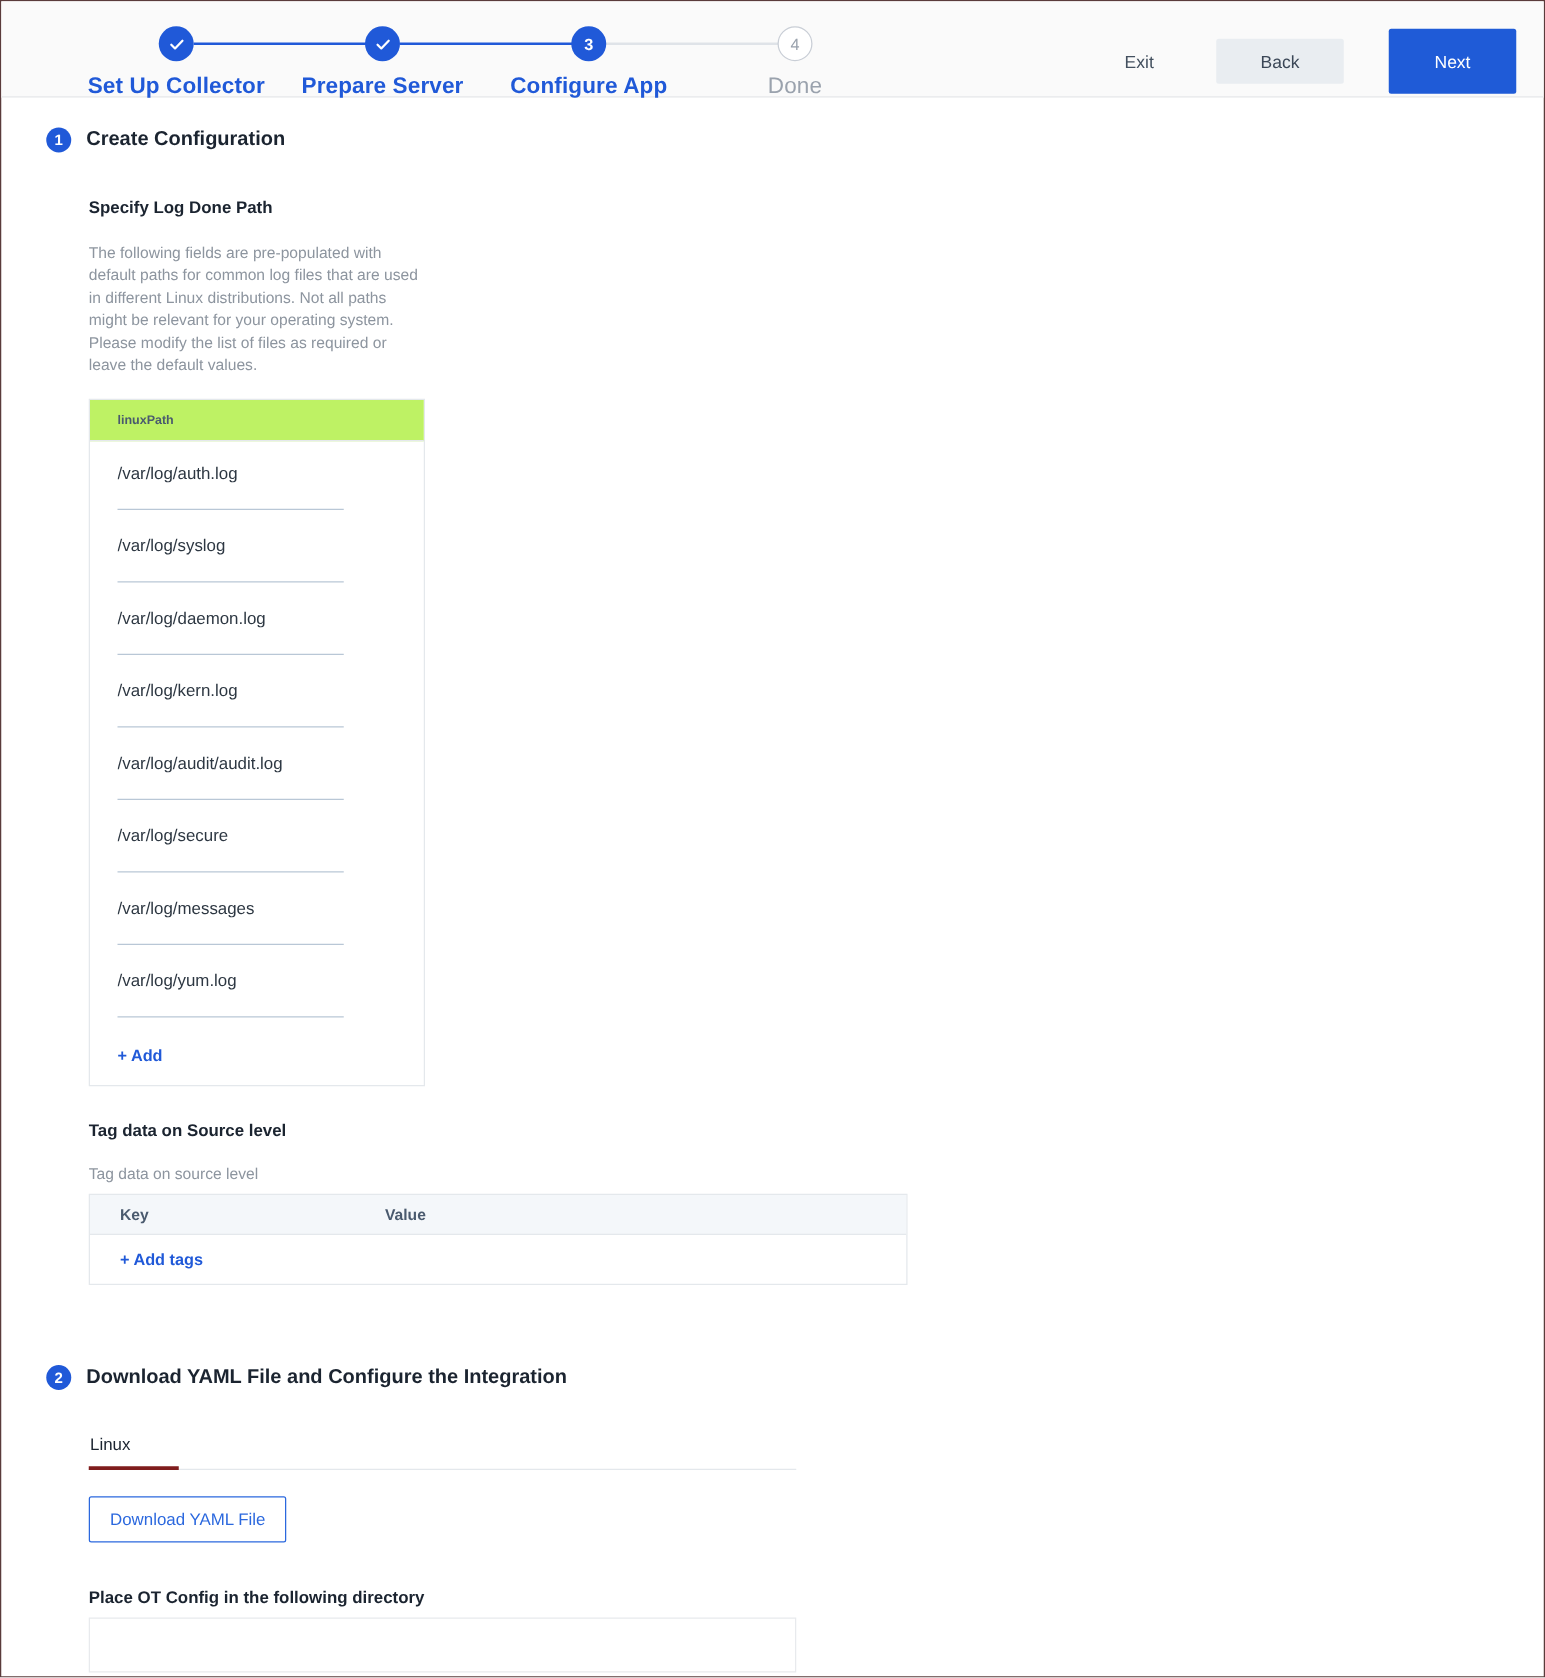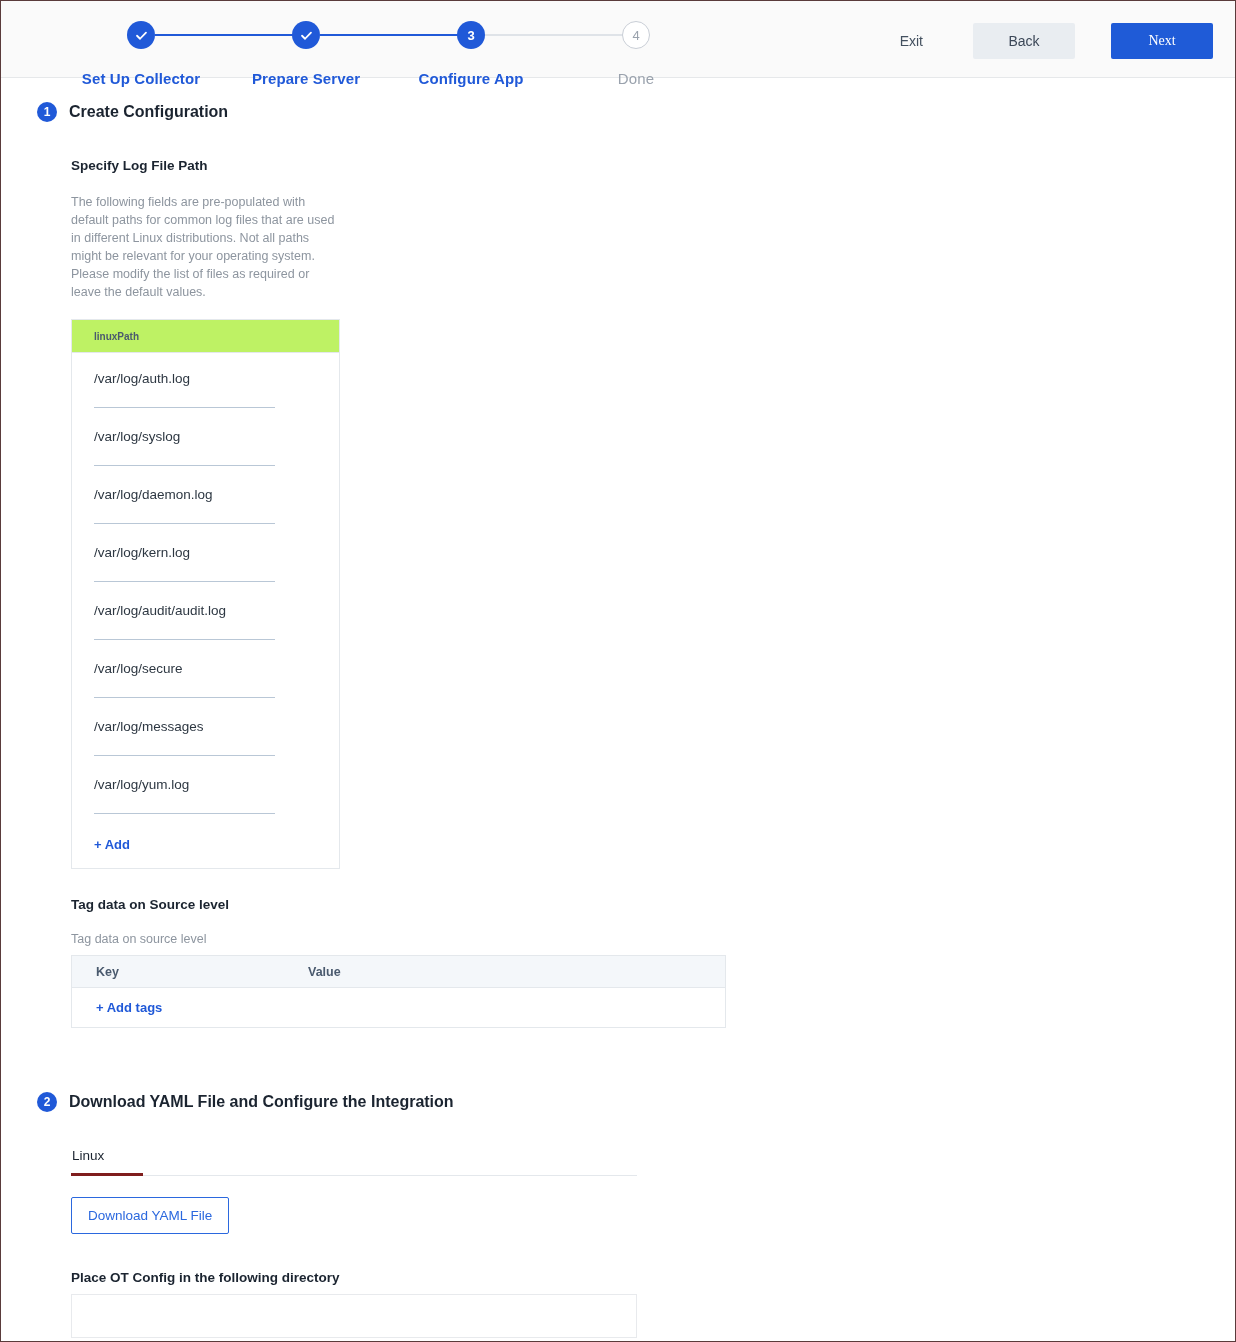--- a/index.html
+++ b/index.html
@@ -67,22 +67,22 @@
     background: #2059d8;
   }
   .step-circle.pending {
     background: #ffffff;
     border: 1px solid #c9ced6;
     color: #9aa2ad;
     font-weight: 400;
   }
   .step-circle svg { display: block; }
   .step-label {
-    margin-top: 21px;
-    font-size: 15px;
+    margin-top: 9px;
+    font-size: 18px;
     font-weight: 700;
     color: #2059d8;
     letter-spacing: 0.1px;
   }
   .step-label.pending {
     color: #9aa2ad;
     font-weight: 400;
   }
   .connector {
     position: absolute;
@@ -126,23 +126,23 @@
     font-family: inherit;
     margin-right: 20px;
   }
   .btn-next {
     font-size: 14px;
     color: #ffffff;
     background: #1f5bd7;
     border: none;
     border-radius: 2px;
     width: 102px;
-    height: 36px;
-    cursor: pointer;
-    font-family: Liberation Serif, serif;
+    height: 52px;
+    cursor: pointer;
+    font-family: Liberation Sans, sans-serif;
   }
 
   
   .page-body {
     padding: 0;
   }
   .section {
     position: relative;
   }
   .section-head {
@@ -369,21 +369,21 @@
   <div class="page-body">
 
     <div class="section" style="padding-top:24px;">
       <div class="section-head">
         <div class="section-badge">1</div>
         <div class="section-title">Create Configuration</div>
       </div>
 
       <div class="section-inner">
 
-        <div class="sub-title" style="margin-top:36px;">Specify Log File Path</div>
+        <div class="sub-title" style="margin-top:36px;">Specify Log Done Path</div>
 
         <div class="helper-text" style="margin-top:20px;">The following fields are pre-populated with default paths for common log files that are used in different Linux distributions. Not all paths might be relevant for your operating system. Please modify the list of files as required or leave the default values.</div>
 
         <div class="path-table" style="margin-top:18px;">
           <div class="path-table-header">linuxPath</div>
           <div class="path-rows">
             <div class="path-row">
                 <input class="path-input" value="/var/log/auth.log" style="">
               </div>
             <div class="path-row">

